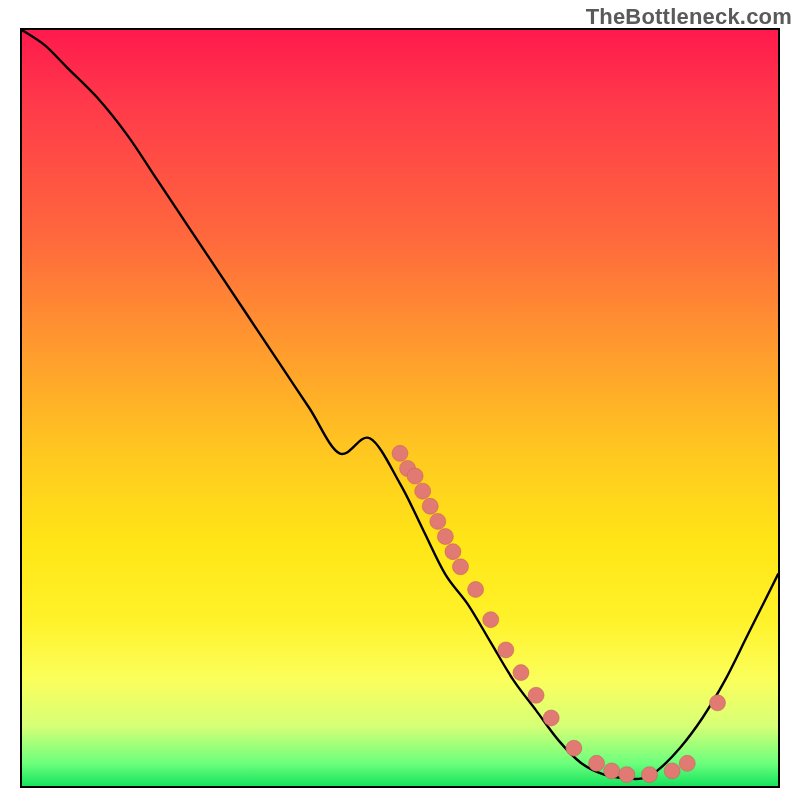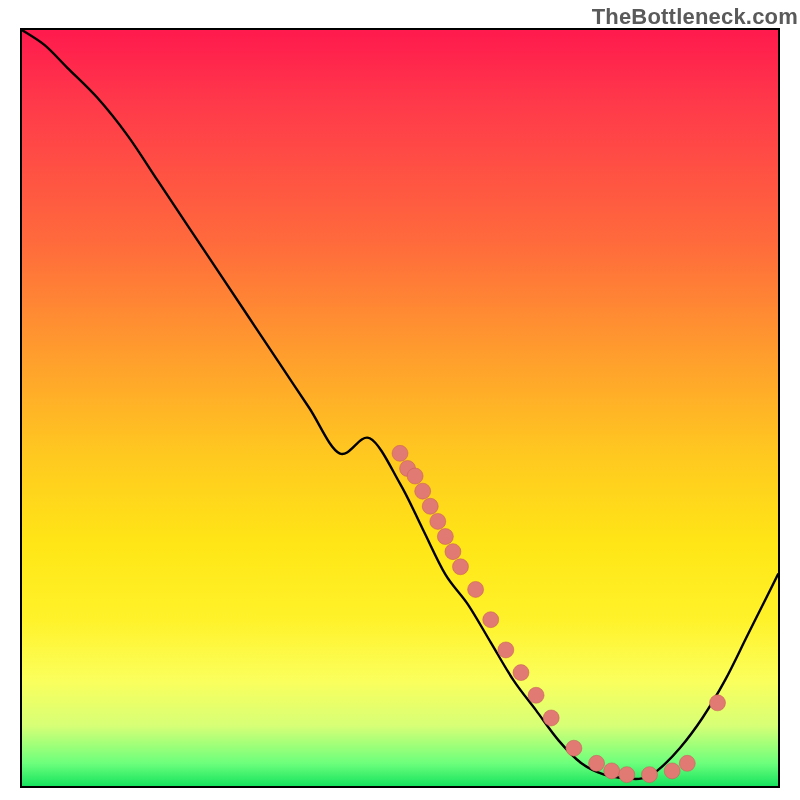--- a/index.html
+++ b/index.html
@@ -12,21 +12,21 @@
     overflow: hidden;
   }
   .stage {
     position: relative;
     width: 800px;
     height: 800px;
   }
   .watermark {
     position: absolute;
     top: 4px;
-    right: 2px;
+    right: 8px;
     font-size: 22px;
     font-weight: 600;
     color: #5a5a5a;
     letter-spacing: 0.2px;
     z-index: 50;
   }
   .plot-frame {
     position: absolute;
     left: 20px;
     top: 28px;

